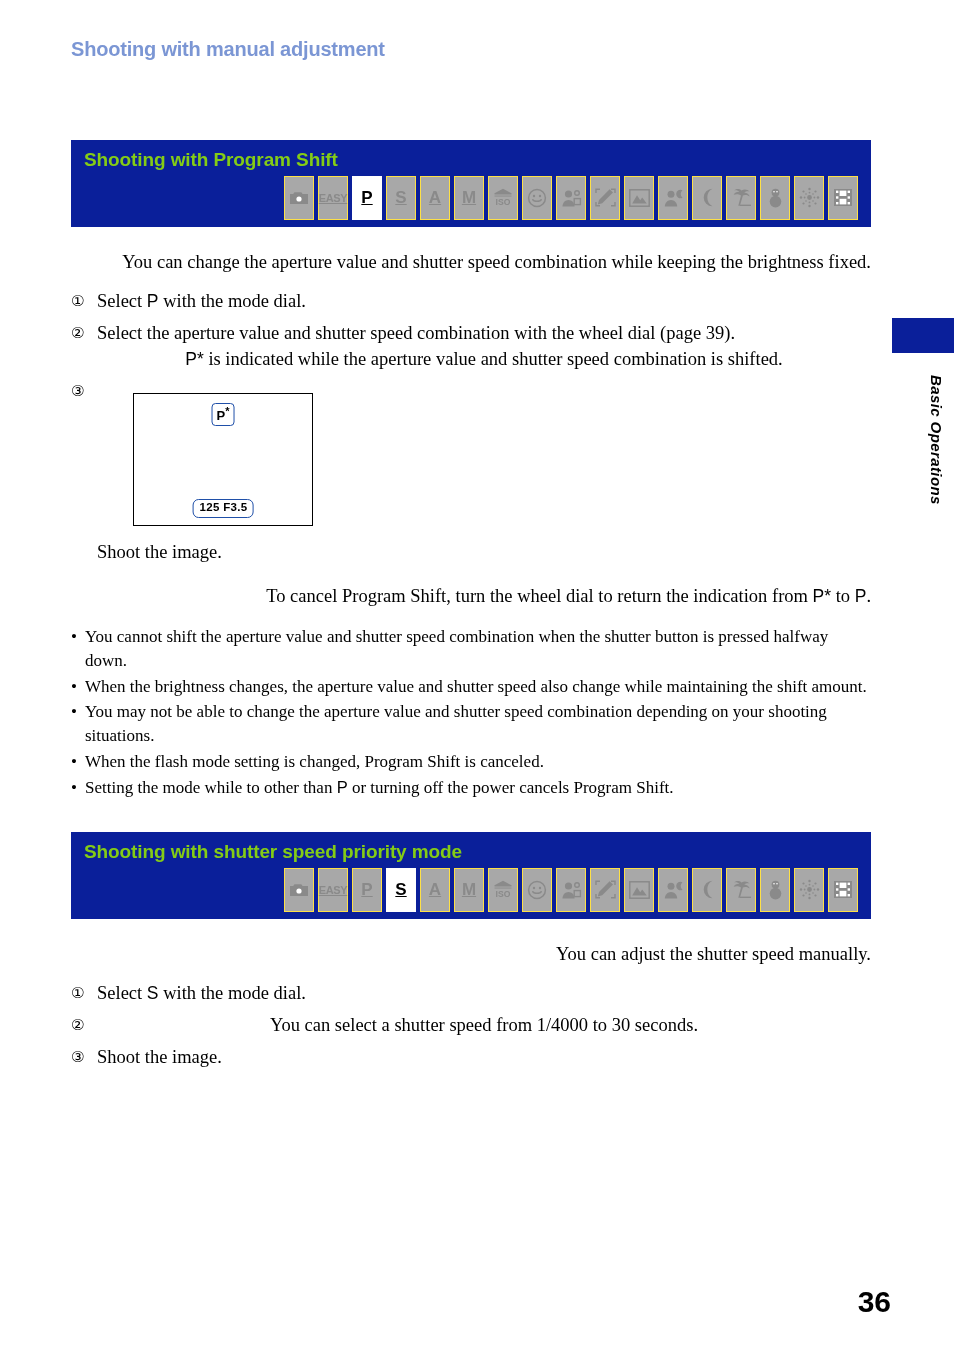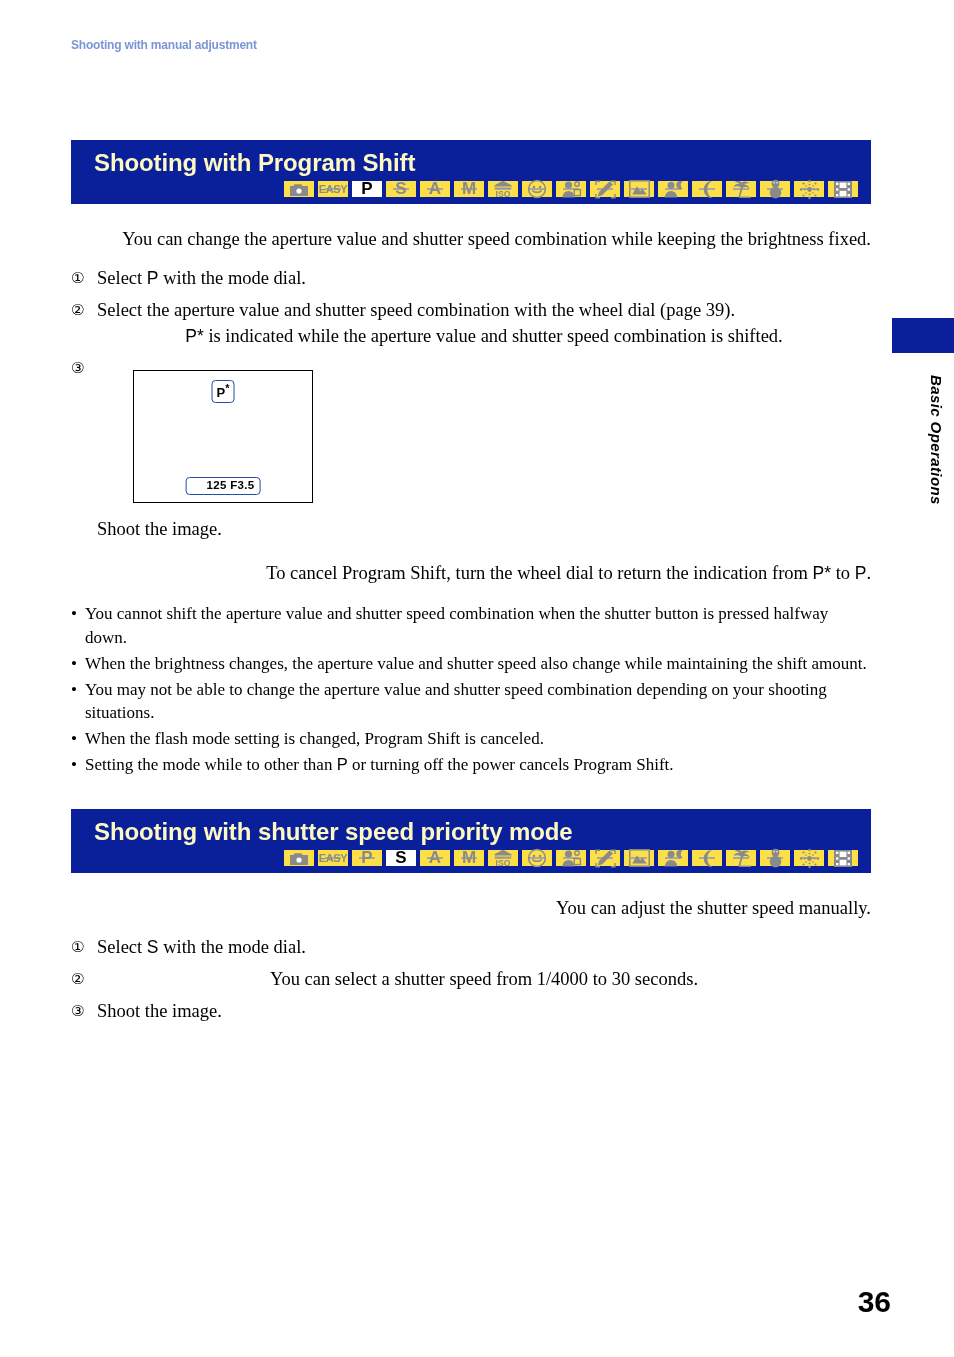--- a/index.html
+++ b/index.html
@@ -17,21 +17,21 @@
     overflow: hidden;
   }
 
   
   .running-head {
     position: absolute;
     left: 71px;
     top: 38px;
     font-family: "Liberation Sans Narrow", "Liberation Sans", sans-serif;
     font-weight: bold;
-    font-size: 12px;
+    font-size: 20px;
     letter-spacing: -0.2px;
     color: #7b96d4;
     white-space: nowrap;
   }
 
   
   .side-tab-block {
     position: absolute;
     right: 0px;
     top: 318px;
@@ -68,47 +68,48 @@
   
   .section-head {
     background: #0a1f9a;
     padding: 10px 0 7px 0;
     width: 800px;
     box-sizing: border-box;
   }
   .section-head .sh-title {
     font-family: "Liberation Sans Narrow", "Liberation Sans", sans-serif;
     font-weight: bold;
-    font-size: 24px;
+    font-size: 19px;
     letter-spacing: -0.1px;
-    color: #fef9c3;
-    padding-left: 23px;
+    color: #84cc16;
+    padding-left: 13px;
     line-height: 1.05;
   }
   .mode-row {
     display: flex;
     justify-content: flex-end;
     align-items: center;
     gap: 4px;
     padding: 6px 13px 0 0;
   }
   .mode-cell {
     width: 30px;
-    height: 16px;
+    height: 44px;
     background: #a8a8a8;
-    border: 7px solid #fde047;
+    border: 1px solid #fde047;
     box-sizing: border-box;
     display: flex;
     align-items: center;
     justify-content: center;
     color: #8a8a8a;
     font-family: "Liberation Sans", sans-serif;
     font-weight: bold;
     font-size: 17px;
     position: relative;
+    text-decoration: underline;
   }
   .mode-cell.selected {
     background: #ffffff;
     border-color: #ffffff;
     color: #000000;
   }
   .mode-cell.easy {
     font-size: 11px;
     letter-spacing: -0.4px;
   }
@@ -176,23 +177,24 @@
     transform: translateX(-50%);
     font-size: 13px;
     padding: 2px 4px 3px 4px;
   }
   .osd-mode sup { font-size: 11px; }
   .osd-exposure {
     bottom: 7px;
     left: 50%;
     transform: translateX(-50%);
     font-size: 11.5px;
-    padding: 2px 5px 3px 20px;
+    padding: 2px 5px 3px 6px;
     white-space: nowrap;
     letter-spacing: 0.3px;
+    border-radius: 6px;
   }
 
   
   .notes { margin-top: 16px; }
   .note {
     display: flex;
     align-items: flex-start;
     font-size: 17px;
     line-height: 1.4;
     margin-bottom: 2px;

